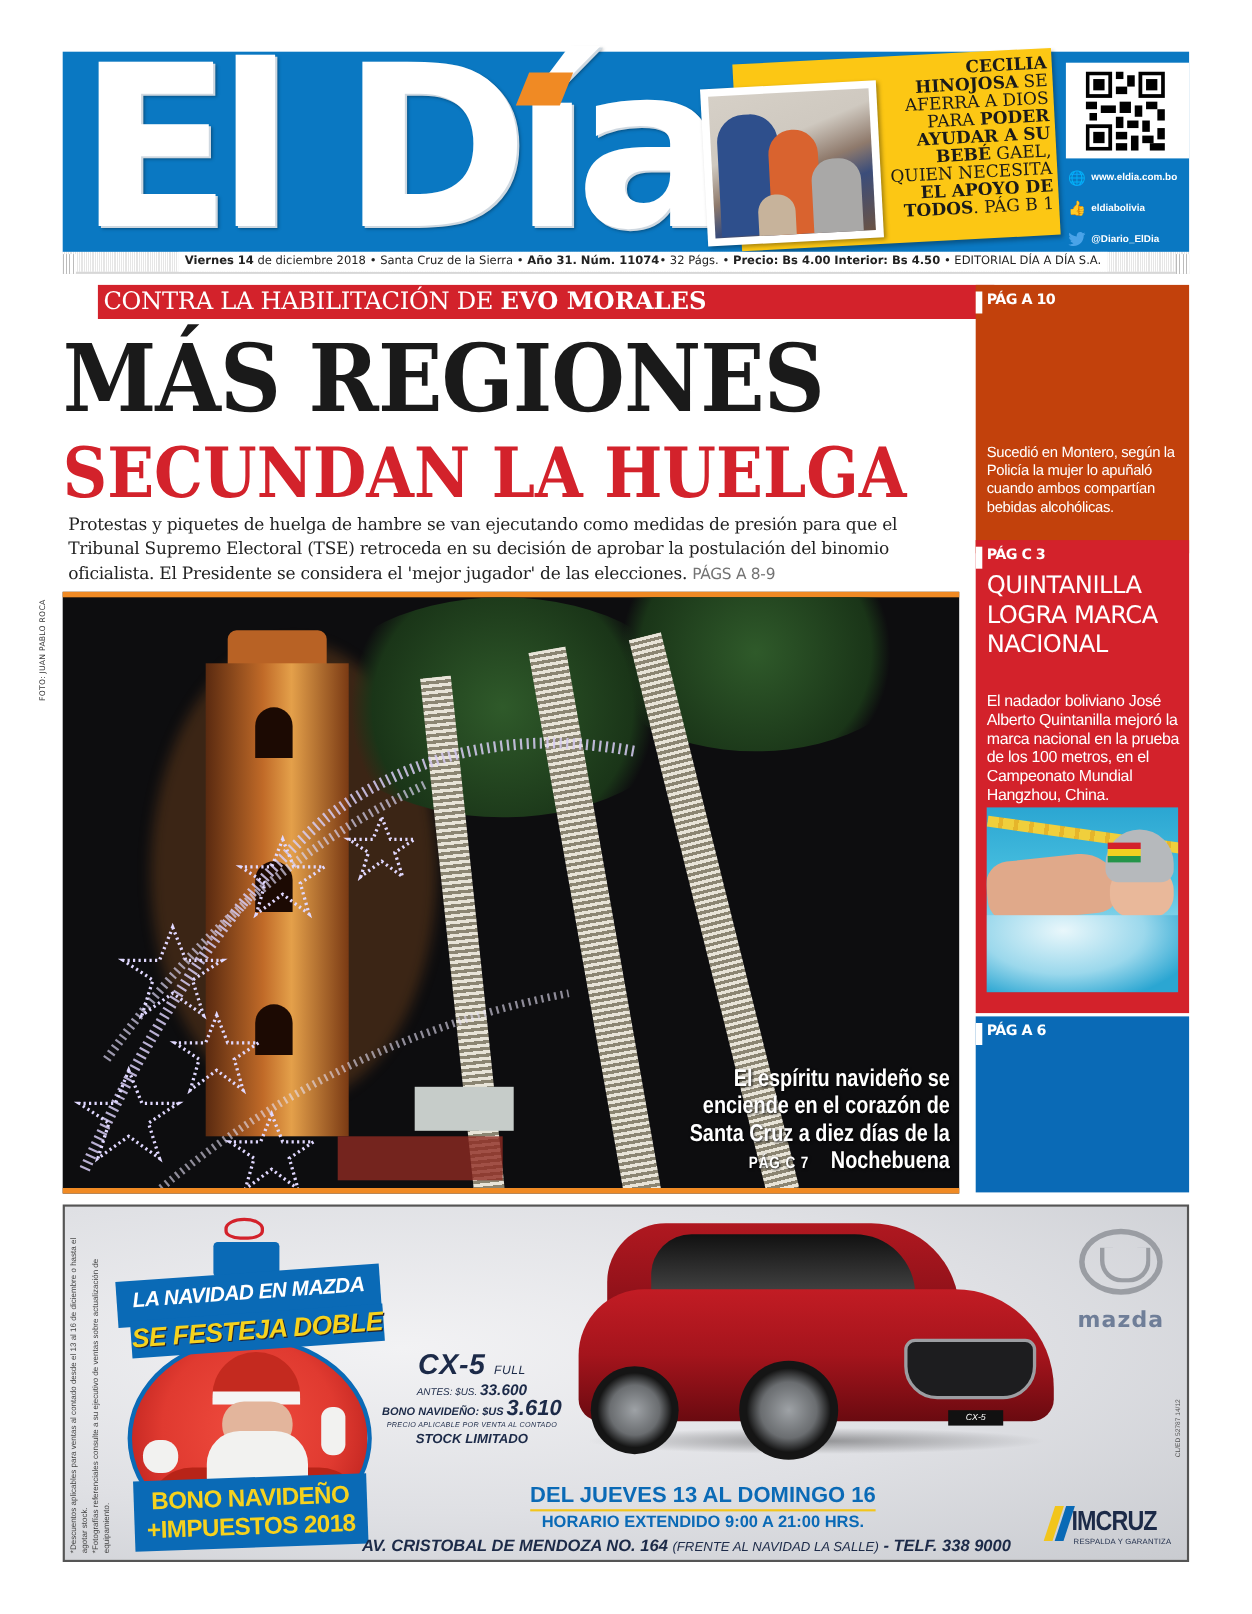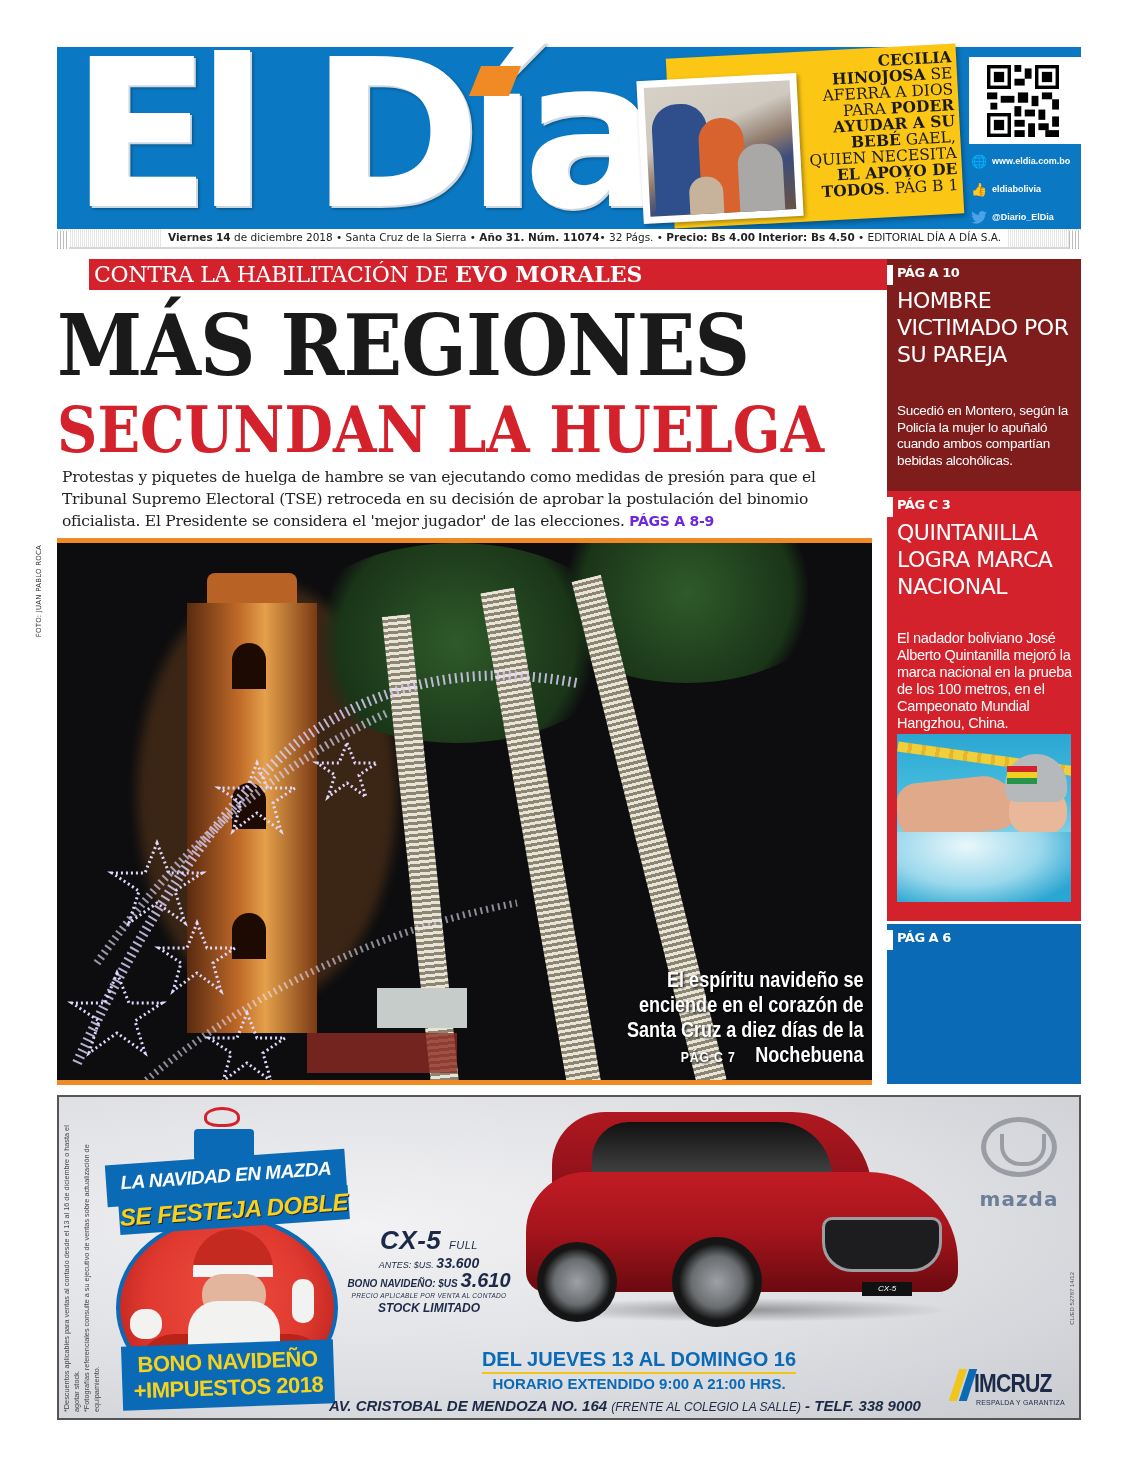--- a/index.html
+++ b/index.html
@@ -51,21 +51,21 @@
   
   .kicker { position: absolute; left: 57px; top: 259px; width: 815px; height: 31px; background: #d3222b;
     color: #fff; font-family: "DejaVu Serif", serif; font-size: 22px; padding: 2px 4px 0 5px; line-height: 26px; letter-spacing: -0.3px; margin-left: 32px; }
   .kicker b { font-weight: 900; letter-spacing: 0; }
   .headline1 { position: absolute; left: 57px; top: 300px; width: 815px; font-family: "DejaVu Serif", serif; font-weight: 900;
     font-size: 85px; line-height: 90px; color: #1a1a1a; letter-spacing: -1px; white-space: nowrap; transform: scaleX(0.905); transform-origin: left; }
   .headline2 { position: absolute; left: 57px; top: 396px; width: 815px; font-family: "DejaVu Serif", serif; font-weight: 900;
     font-size: 63px; line-height: 68px; color: #d3222b; white-space: nowrap; transform: scaleX(0.888); transform-origin: left; letter-spacing: 0; }
   .deck { position: absolute; left: 62px; top: 466px; width: 812px; font-family: "DejaVu Serif", serif; font-size: 15.5px;
     line-height: 22px; color: #222; letter-spacing: -0.25px; }
-  .deck .pag { color: #6d28d9; font-family: "DejaVu Sans", sans-serif; font-weight: bold; font-size: 14px; }
+  .deck .pag { color: #737373; font-family: "DejaVu Sans", sans-serif; font-weight: normal; font-size: 14px; }
 
   .photo-credit { position: absolute; left: 35px; top: 545px; writing-mode: vertical-rl; transform: rotate(180deg);
     font-size: 7px; color: #333; letter-spacing: 0.2px; font-family: "DejaVu Sans", sans-serif; }
 
   .main-photo { position: absolute; left: 57px; top: 538px; width: 815px; height: 547px; background: #0d0d0f;
     border-top: 5px solid #f08a24; border-bottom: 5px solid #f08a24; overflow: hidden; }
   .main-photo .glow { position: absolute; border-radius: 50%; filter: blur(6px); }
   .tower { position: absolute; left: 130px; top: 60px; width: 130px; height: 430px;
     background: linear-gradient(90deg, #5a2a10, #c06a28 40%, #e4a04a 60%, #7a3a14); }
   .tower-top { position: absolute; left: 150px; top: 30px; width: 90px; height: 50px; background: #b86225; border-radius: 8px 8px 0 0; }
@@ -78,21 +78,21 @@
     transform: scaleX(0.82); transform-origin: right; text-shadow: 1px 1px 3px #000; white-space: nowrap; }
   .caption .pag { font-size: 15px; margin-right: 24px; letter-spacing: 1px; }
 
   
   .side-box { position: absolute; left: 887px; width: 194px; color: #fff; }
   .side-box .tag { position: absolute; left: 0; top: 6px; height: 20px; background: #fff; width: 6px; }
   .side-box .tag-label { position: absolute; left: 10px; top: 6px; font-family: "DejaVu Sans", sans-serif; font-weight: bold; font-size: 13px; letter-spacing: -0.5px; }
   .side-box .title { position: absolute; left: 10px; top: 28px; font-family: "DejaVu Sans", sans-serif; font-size: 22px; line-height: 27px; letter-spacing: -0.5px; width: 184px; }
   .side-box .body { position: absolute; left: 10px; font-family: "Liberation Sans", sans-serif; font-size: 13.5px; line-height: 16.5px; width: 182px; letter-spacing: -0.3px; }
 
-  .box1 { top: 259px; height: 244px; background: #7f1d1d; }
+  .box1 { top: 259px; height: 244px; background: #c2410c; }
   .box1 .body { top: 144px; }
   .box2 { top: 491px; height: 430px; background: #d3222b; }
   .box2 .body { top: 139px; font-size: 14.5px; line-height: 17px; }
   .swim { position: absolute; left: 10px; top: 243px; width: 174px; height: 168px;
     background: linear-gradient(180deg, #2ba6d2 0%, #49c0e0 40%, #8fd5ea 65%, #2b9cc8 100%); overflow: hidden; }
   .swim .lane { position: absolute; left: 0; top: 20px; width: 180px; height: 10px; background: repeating-linear-gradient(90deg, #f0cf3c 0 10px, #e6b52a 10px 14px); transform: rotate(8deg); }
   .swim .body-s { position: absolute; left: 0; top: 45px; width: 120px; height: 55px; background: #e0a98a; border-radius: 30px 50px 30px 30px; transform: rotate(-6deg); }
   .swim .cap { position: absolute; left: 108px; top: 20px; width: 62px; height: 48px; background: #b6b9bc; border-radius: 32px 32px 12px 12px; }
   .swim .cap::before { content: ""; position: absolute; left: 2px; top: 12px; width: 30px; height: 18px;
     background: linear-gradient(180deg, #d3222b 33%, #f2d021 33% 66%, #24954a 66%); }
@@ -307,21 +307,20 @@
     <div>El espíritu navideño se</div>
     <div>enciende en el corazón de</div>
     <div>Santa Cruz a diez días de la</div>
     <div><span class="pag">PÁG C 7</span><span>Nochebuena</span></div>
   </div>
 </div>
 
 <article class="side-box box1">
   <div class="tag"></div>
   <div class="tag-label">PÁG A 10</div>
-  <div class="title">HOMBRE VICTIMADO POR SU PAREJA</div>
   <div class="body">Sucedió en Montero, según la Policía la mujer lo apuñaló cuando ambos compartían bebidas alcohólicas.</div>
 </article>
 
 <article class="side-box box2">
   <div class="tag"></div>
   <div class="tag-label">PÁG C 3</div>
   <div class="title">QUINTANILLA LOGRA MARCA NACIONAL</div>
   <div class="body">El nadador boliviano José Alberto Quintanilla mejoró la marca nacional en la prueba de los 100 metros, en el Campeonato Mundial Hangzhou, China.</div>
   <div class="swim">
     <div class="lane"></div>
@@ -389,21 +388,21 @@
     <div class="mazda-emblem"></div>
     <div class="mazda-word">mazda</div>
   </div>
   <div class="ad-code">CL/ED 52787 14/12</div>
 
   <div class="ad-dates">
     <div class="d1">DEL JUEVES 13 AL DOMINGO 16</div>
     <div class="d2">HORARIO EXTENDIDO 9:00 A 21:00 HRS.</div>
   </div>
   <div class="ad-address">
-    <span>AV. CRISTOBAL DE MENDOZA NO. 164 </span><span class="paren">(FRENTE AL COLEGIO LA SALLE)</span><span> - TELF. 338 9000</span>
+    <span>AV. CRISTOBAL DE MENDOZA NO. 164 </span><span class="paren">(FRENTE AL NAVIDAD LA SALLE)</span><span> - TELF. 338 9000</span>
   </div>
   <div class="imcruz">
     <div class="bar1"></div>
     <div class="bar2"></div>
     <div class="word">IMCRUZ</div>
     <div class="sub">RESPALDA Y GARANTIZA</div>
   </div>
 </section>
 
 </body></html>

